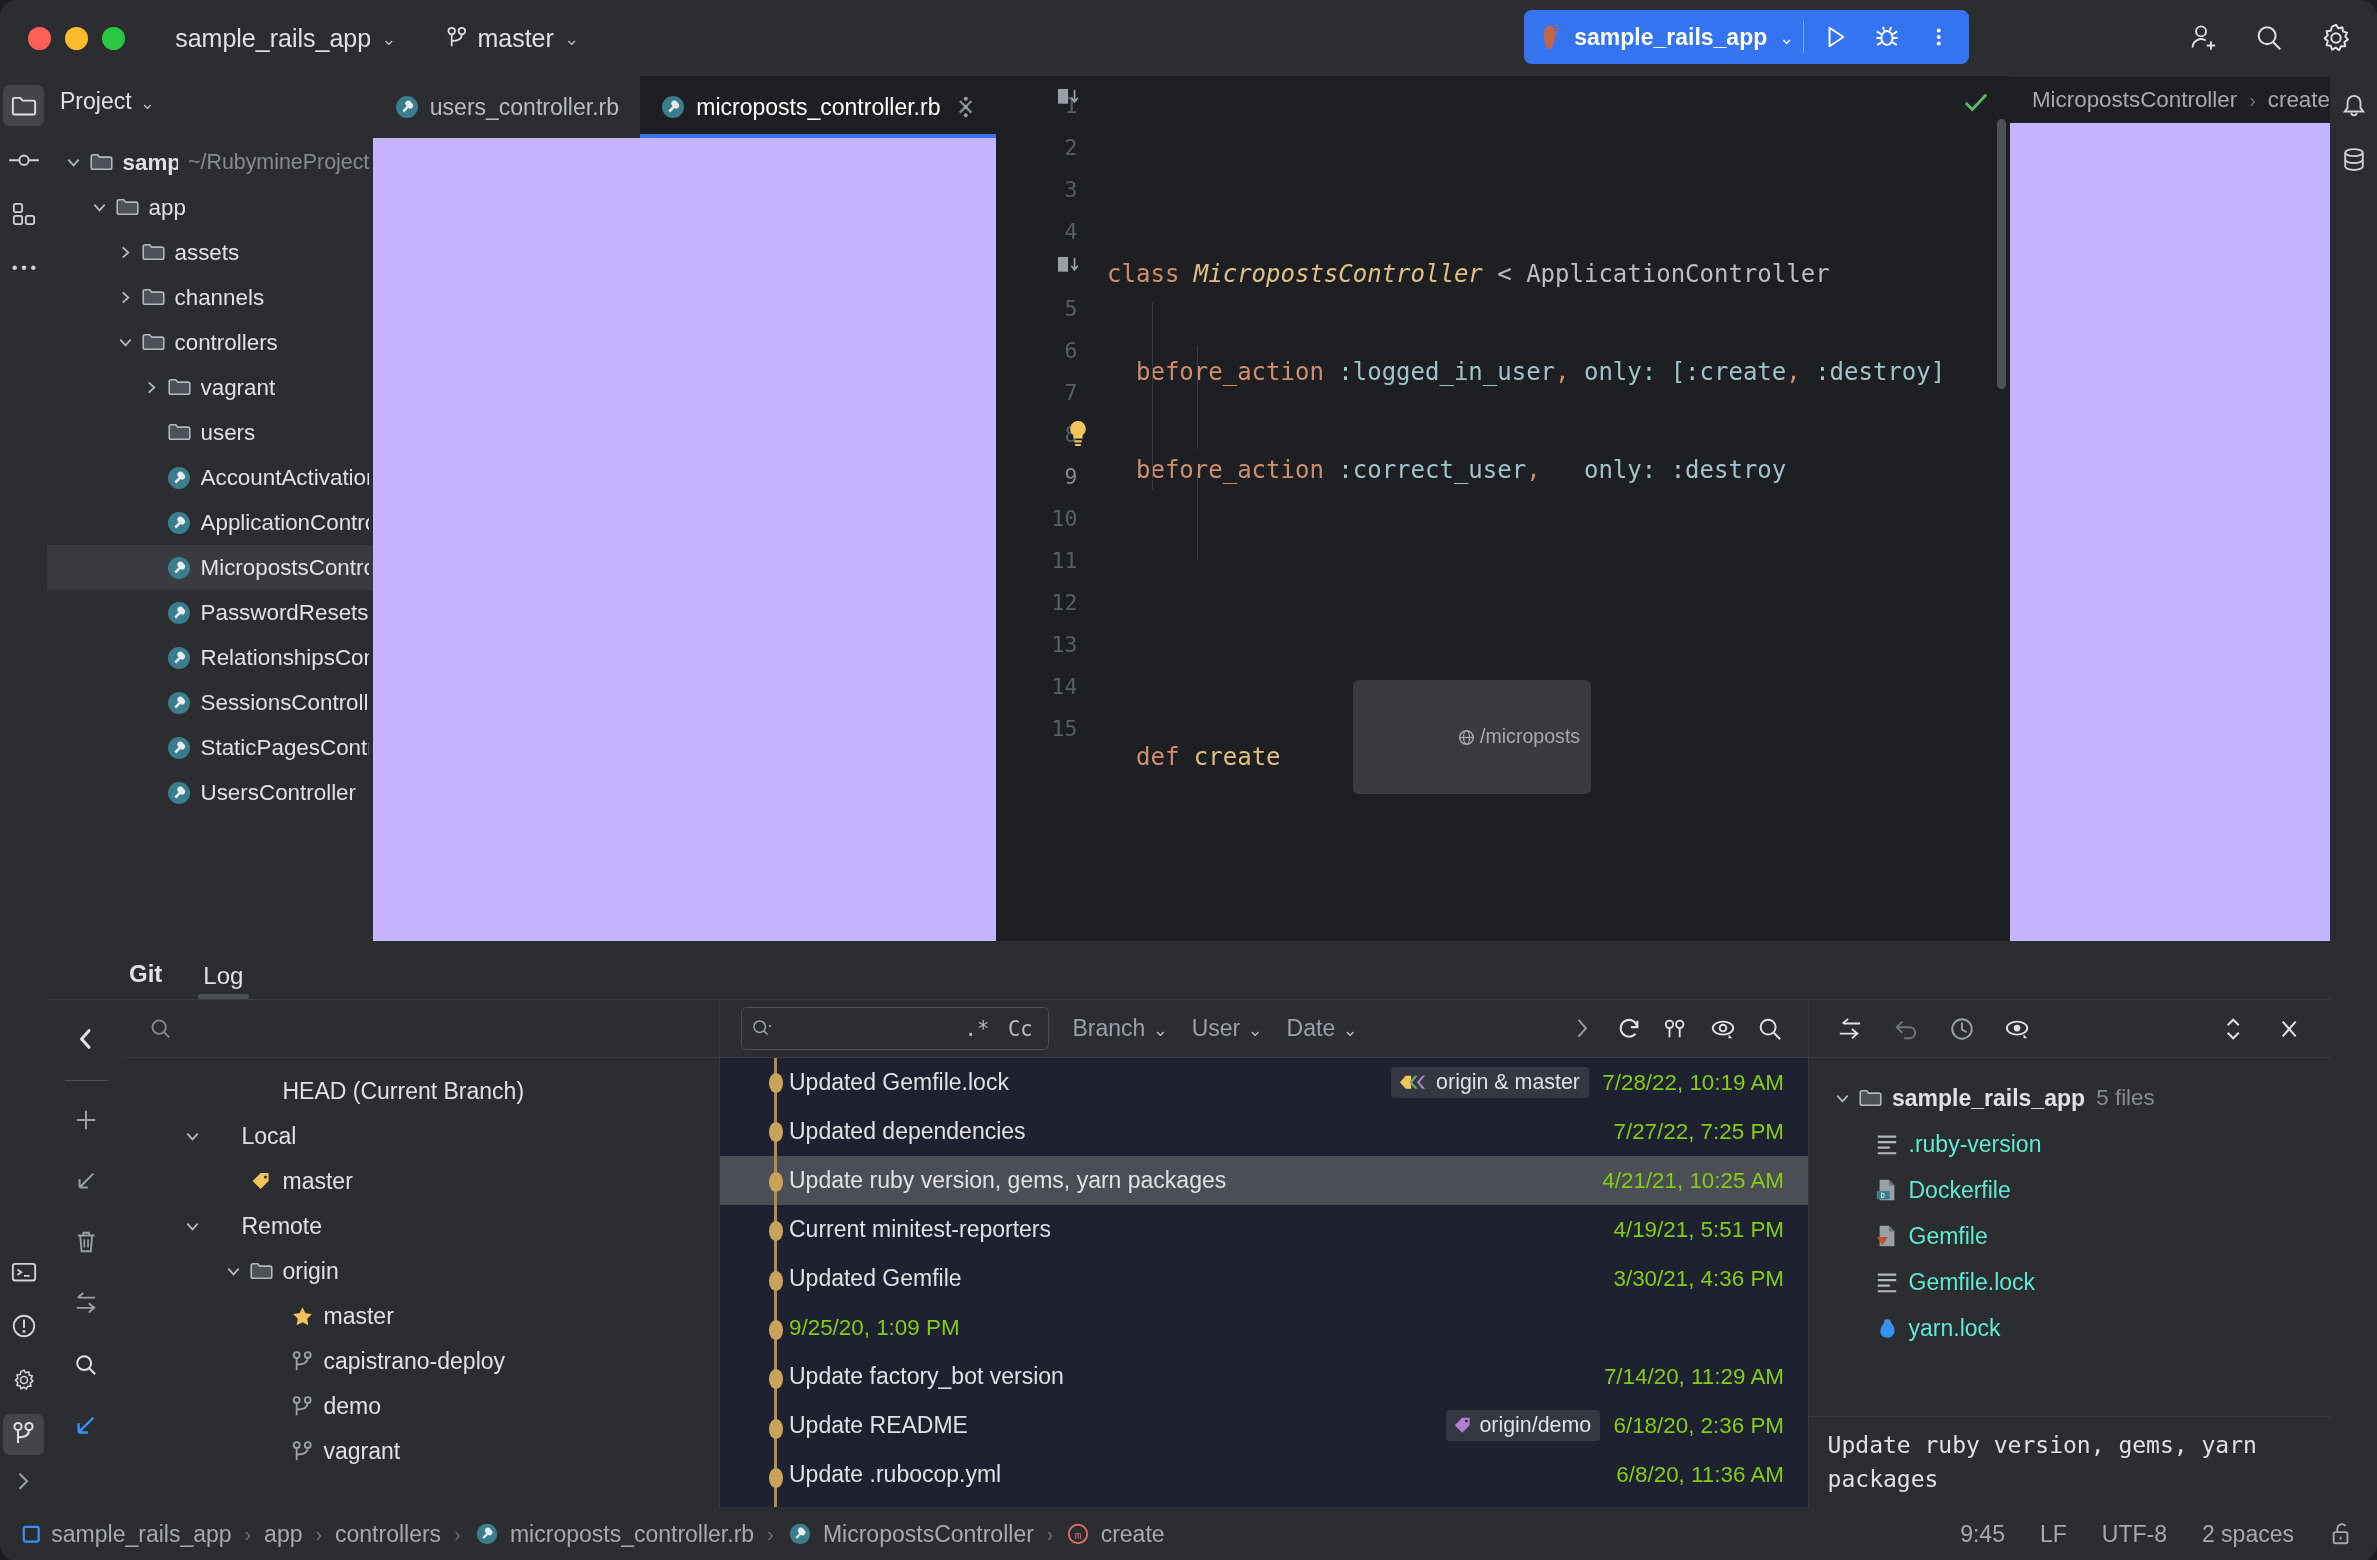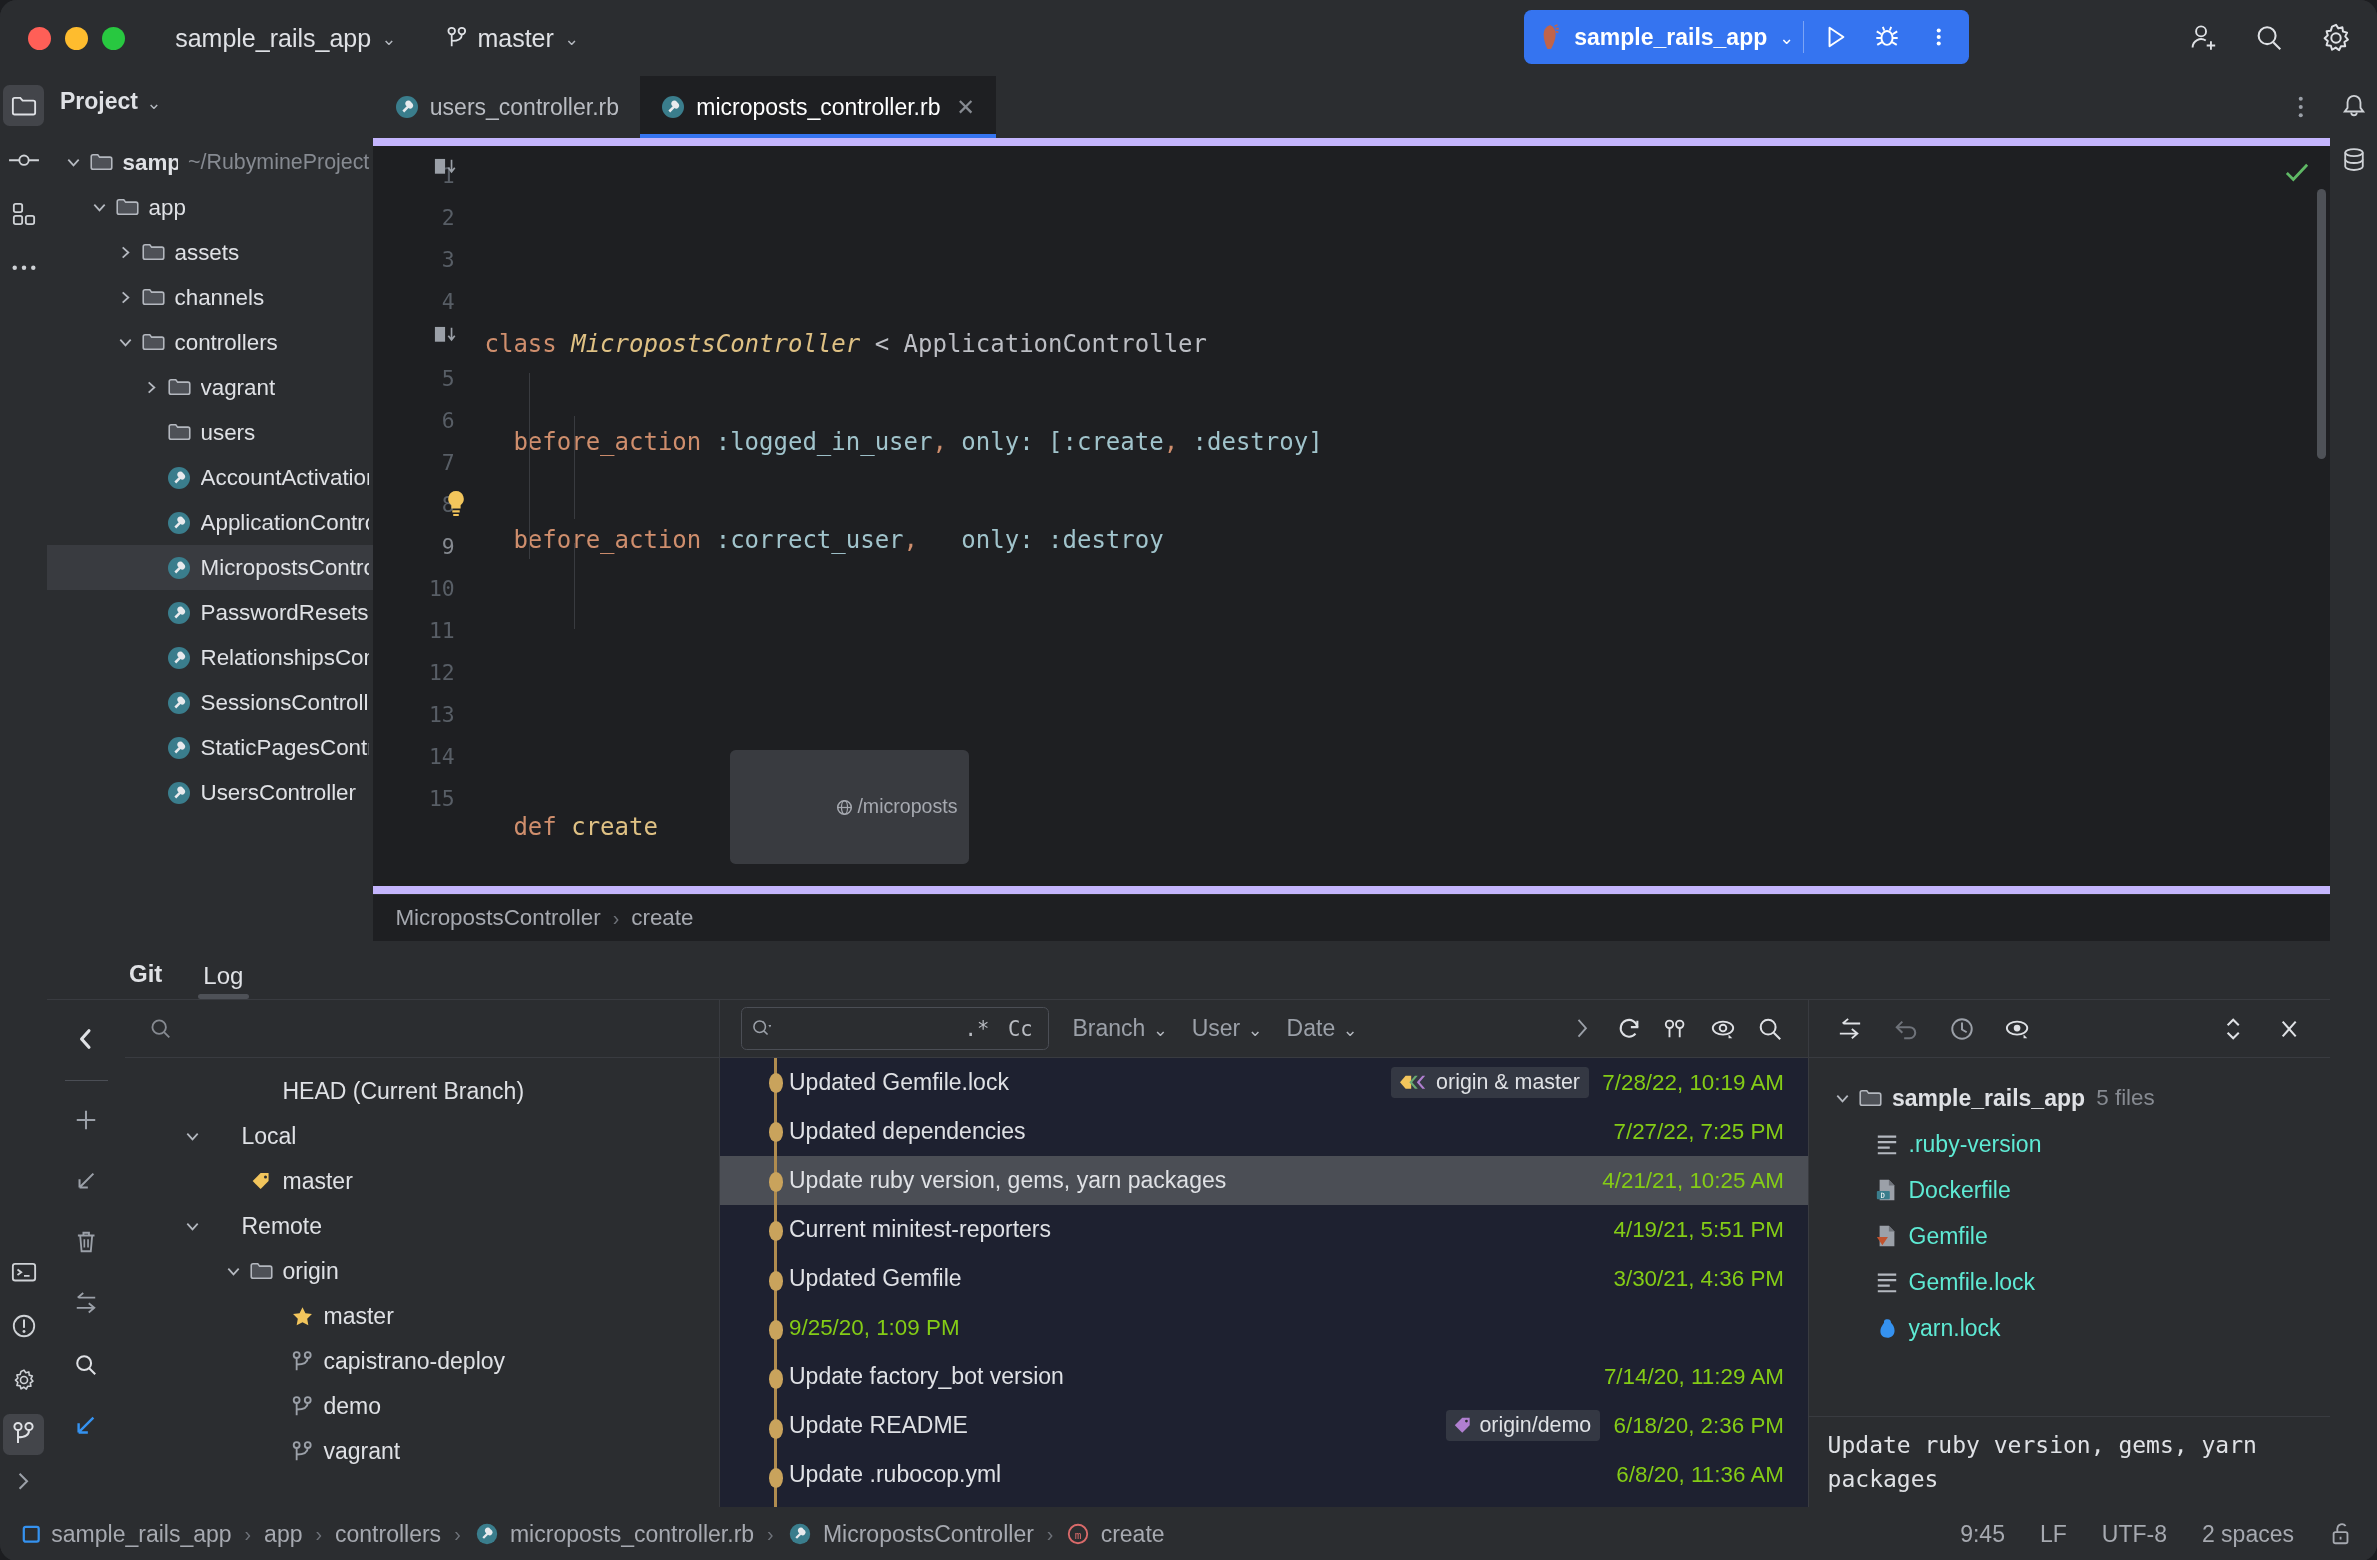--- a/index.html
+++ b/index.html
@@ -82,35 +82,35 @@
   .project {
     width: 326px; flex: 0 0 326px;
     background: #2b2d30;
     display: flex; flex-direction: column;
     overflow: hidden;
   }
   .proj-head {
     height: 51px; display: flex; align-items: center;
     padding-left: 13px; gap: 8.4px;
   }
-  .proj-head .t { color: #dfe1e5; font-size: 23px; font-weight: bold; }
+  .proj-head .t { color: #dfe1e5; font-size: 23px; font-weight: normal; }
   .tree { padding-top: 13px; font-size: 22.4px; color: #dfe1e5; overflow: hidden; }
   .trow {
     height: 45px; display: flex; align-items: center;
     white-space: nowrap; padding-right: 3.7px;
   }
   .trow.sel { background: #393b40; }
   .tw { width: 26px; flex: 0 0 26px; display: flex; align-items: center; justify-content: center; }
   .tico { width: 30px; flex: 0 0 30px; display: flex; align-items: center; justify-content: center; margin-right: 6.5px; }
   .tlabel { overflow: hidden; text-overflow: clip; }
   .tlabel.bold { font-weight: bold; }
   .tpath { color: #868a91; font-size: 21.4px; margin-left: 10.3px; }
 
   
-  .editor { flex: 1; display: flex; flex-direction: column; background: #c4b5fd; min-width: 0; gap: 8px; }
+  .editor { flex: 1; display: flex; flex-direction: row; background: #c4b5fd; min-width: 0; }
   .tabs {
     height: 62px; flex: 0 0 62px;
     background: #2b2d30;
     display: flex; align-items: stretch; position: relative;
   }
   .tab {
     display: flex; align-items: center; gap: 10.3px;
     padding: 0 20.5px; font-size: 23px; color: #b9bcc2;
     position: relative;
   }

